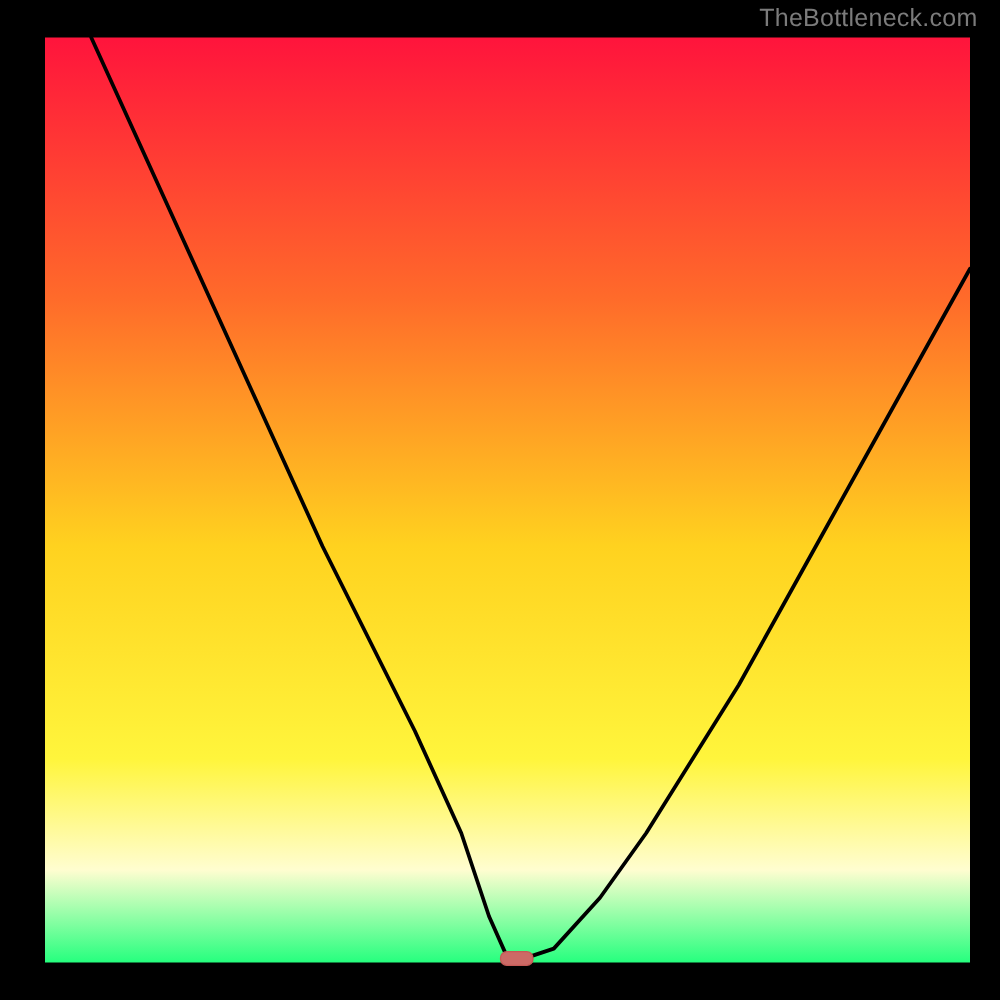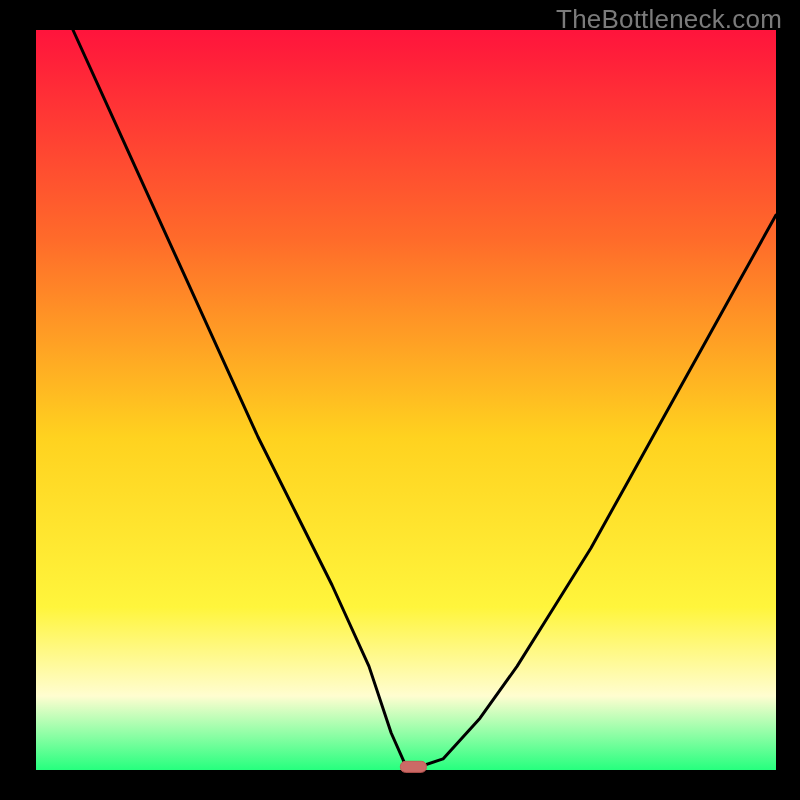--- a/index.html
+++ b/index.html
@@ -15,21 +15,21 @@
     position: relative;
     width: 800px;
     height: 800px;
     background: #000;
   }
   .watermark {
     position: absolute;
     top: 4px;
     right: 18px;
     color: #7b7b7b;
-    font-size: 26px;
+    font-size: 20px;
     font-weight: 500;
     font-family: Arial, sans-serif;
     letter-spacing: 0.2px;
   }
   svg {
     display: block;
   }
 </style>
 </head>
 <body>

